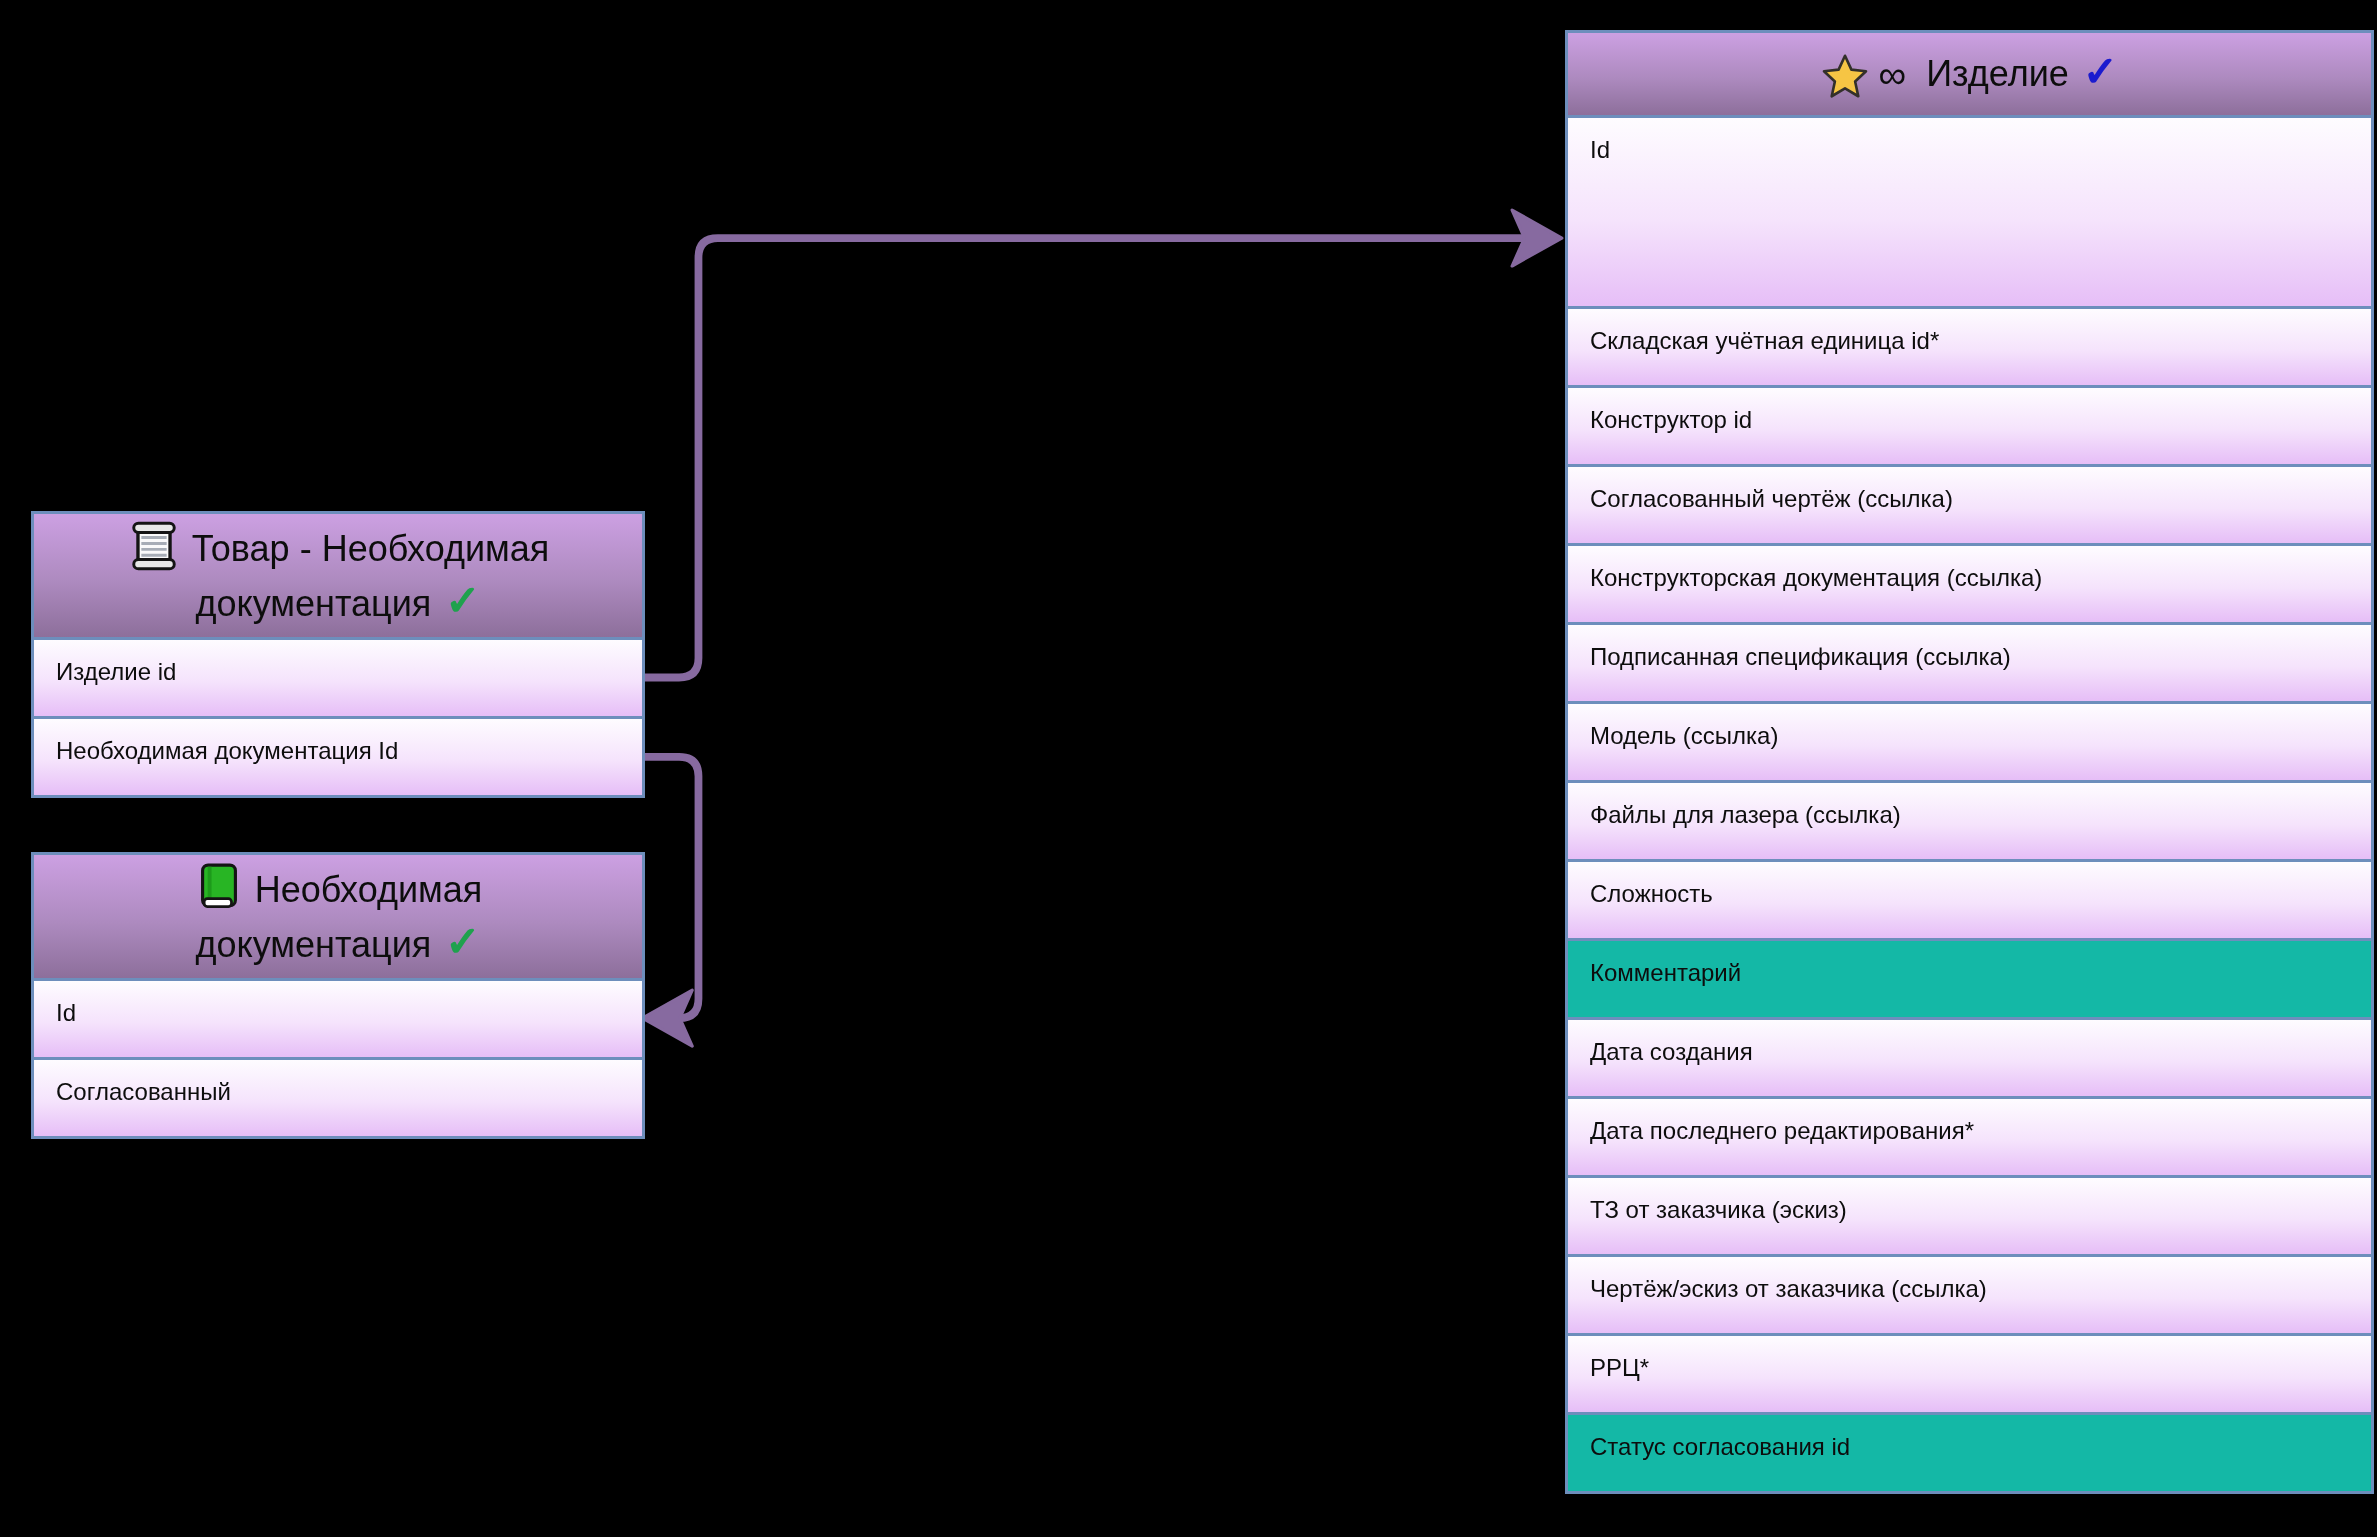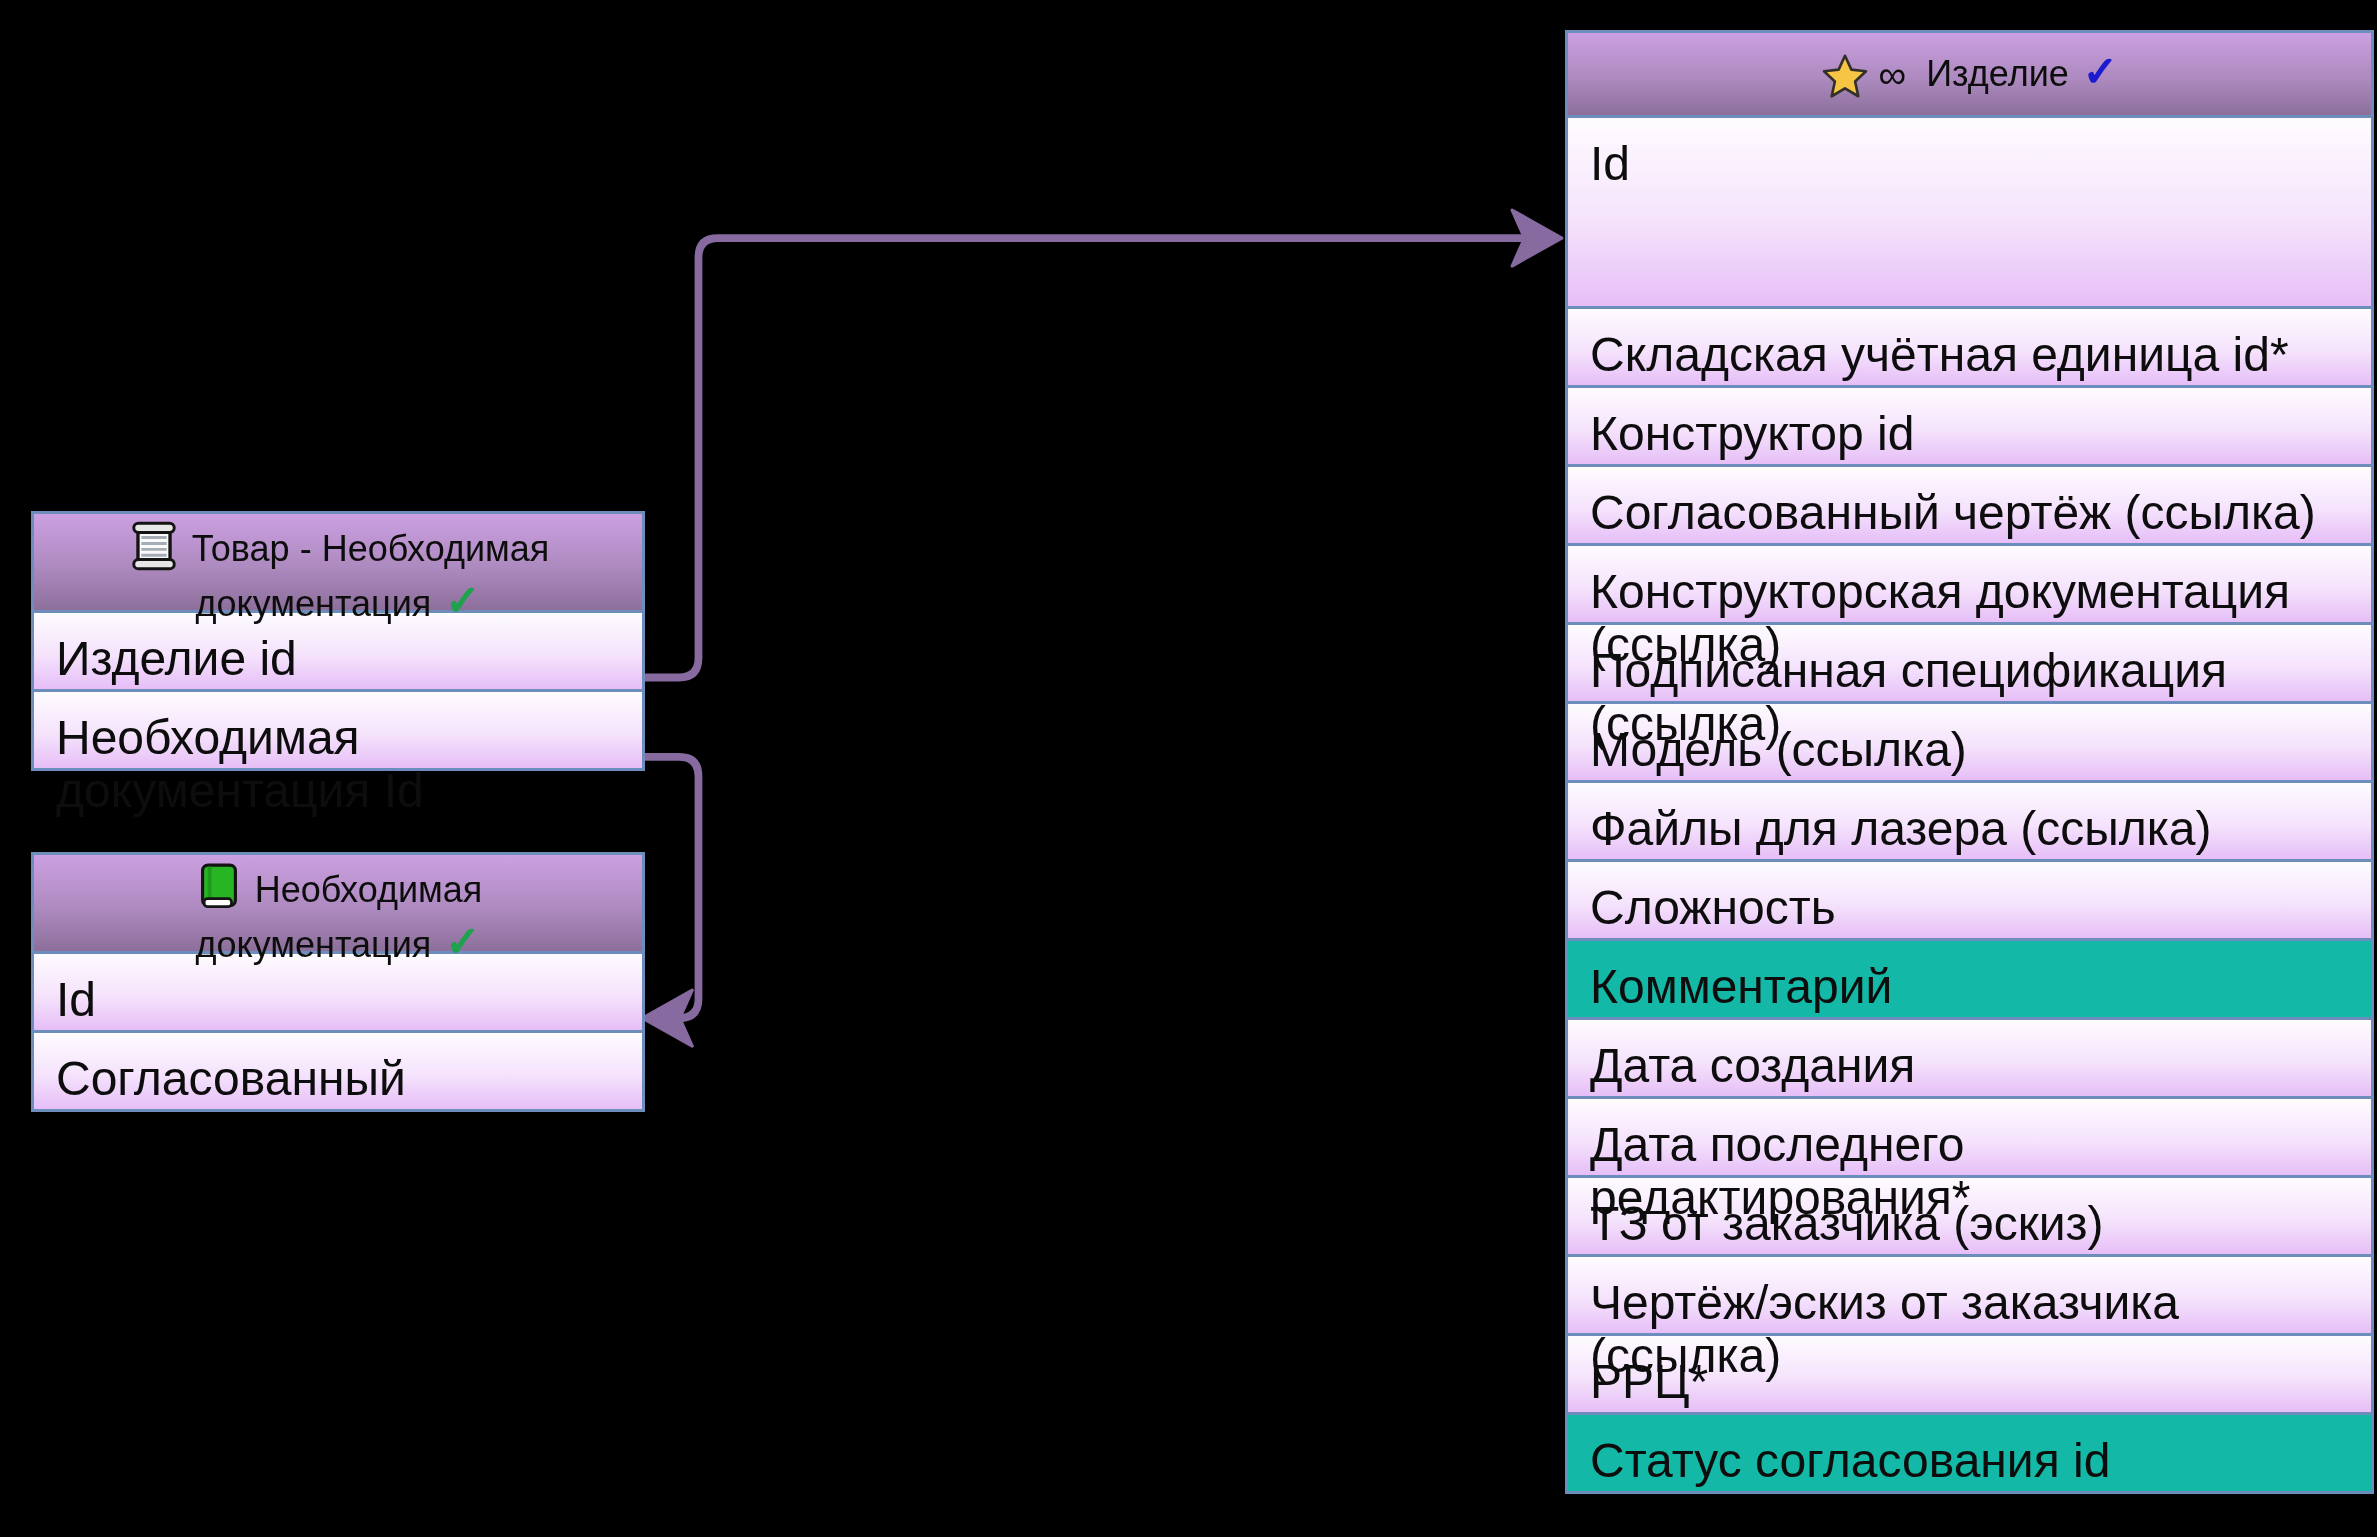--- a/index.html
+++ b/index.html
@@ -7,33 +7,33 @@
        font-family:"Liberation Sans","DejaVu Sans",sans-serif;color:#0d0d0d;}
   .canvas{position:absolute;inset:0;}
   .arrows{position:absolute;left:0;top:0;pointer-events:none;}
 
   .etable{position:absolute;border:3.9px solid #6d8ebc;background:#000;}
   .etable *{box-sizing:border-box;}
 
   .thead{background:linear-gradient(180deg,#cca0e2 0%,#ad8abf 55%,#8d6f9b 100%);
          font-size:36px;color:#0d0d0d;}
   .thead-flex{height:82px;display:flex;align-items:center;justify-content:center;}
-  .thead-wrap{height:96px;text-align:center;padding:4.7px 66px 0;line-height:56px;}
+  .thead-wrap{height:123px;text-align:center;padding:4.7px 66px 0;line-height:56px;}
   .thead-wrap .icon{vertical-align:-12.4px;margin-right:11px;}
 
   .ttitle{white-space:normal;}
   .many{font-size:39px;margin:0 20px 0 4.7px;line-height:1;}
   .check{font-weight:bold;font-size:42px;line-height:1;margin-left:14px;
          -webkit-text-stroke:1.6px currentColor;position:relative;top:-1.6px;}
   .check-green{color:#1fa24e;}
   .check-blue{color:#1b1bcf;}
   .star{margin-right:4.7px;position:relative;top:1.6px;}
 
   .row{border-top:3.9px solid #6d8ebc;height:79px;
-       padding:18.7px 15.6px 0 22px;font-size:48px;line-height:1.12;
+       padding:18.7px 15.6px 0 22px;font-size:24px;line-height:1.12;
        background:linear-gradient(180deg,#fefcff 0%,#f5e3fc 55%,#e6bef7 100%);}
   .row.tall{height:191px;}
   .row.blue{background:#14b8a6;}
 
   #t-izdelie{left:1565px;top:30px;width:803px;}
   #t-tovardocs{left:31px;top:511px;width:608px;}
   #t-docs{left:31px;top:852px;width:608px;}
 </style>
 </head>
 <body>

